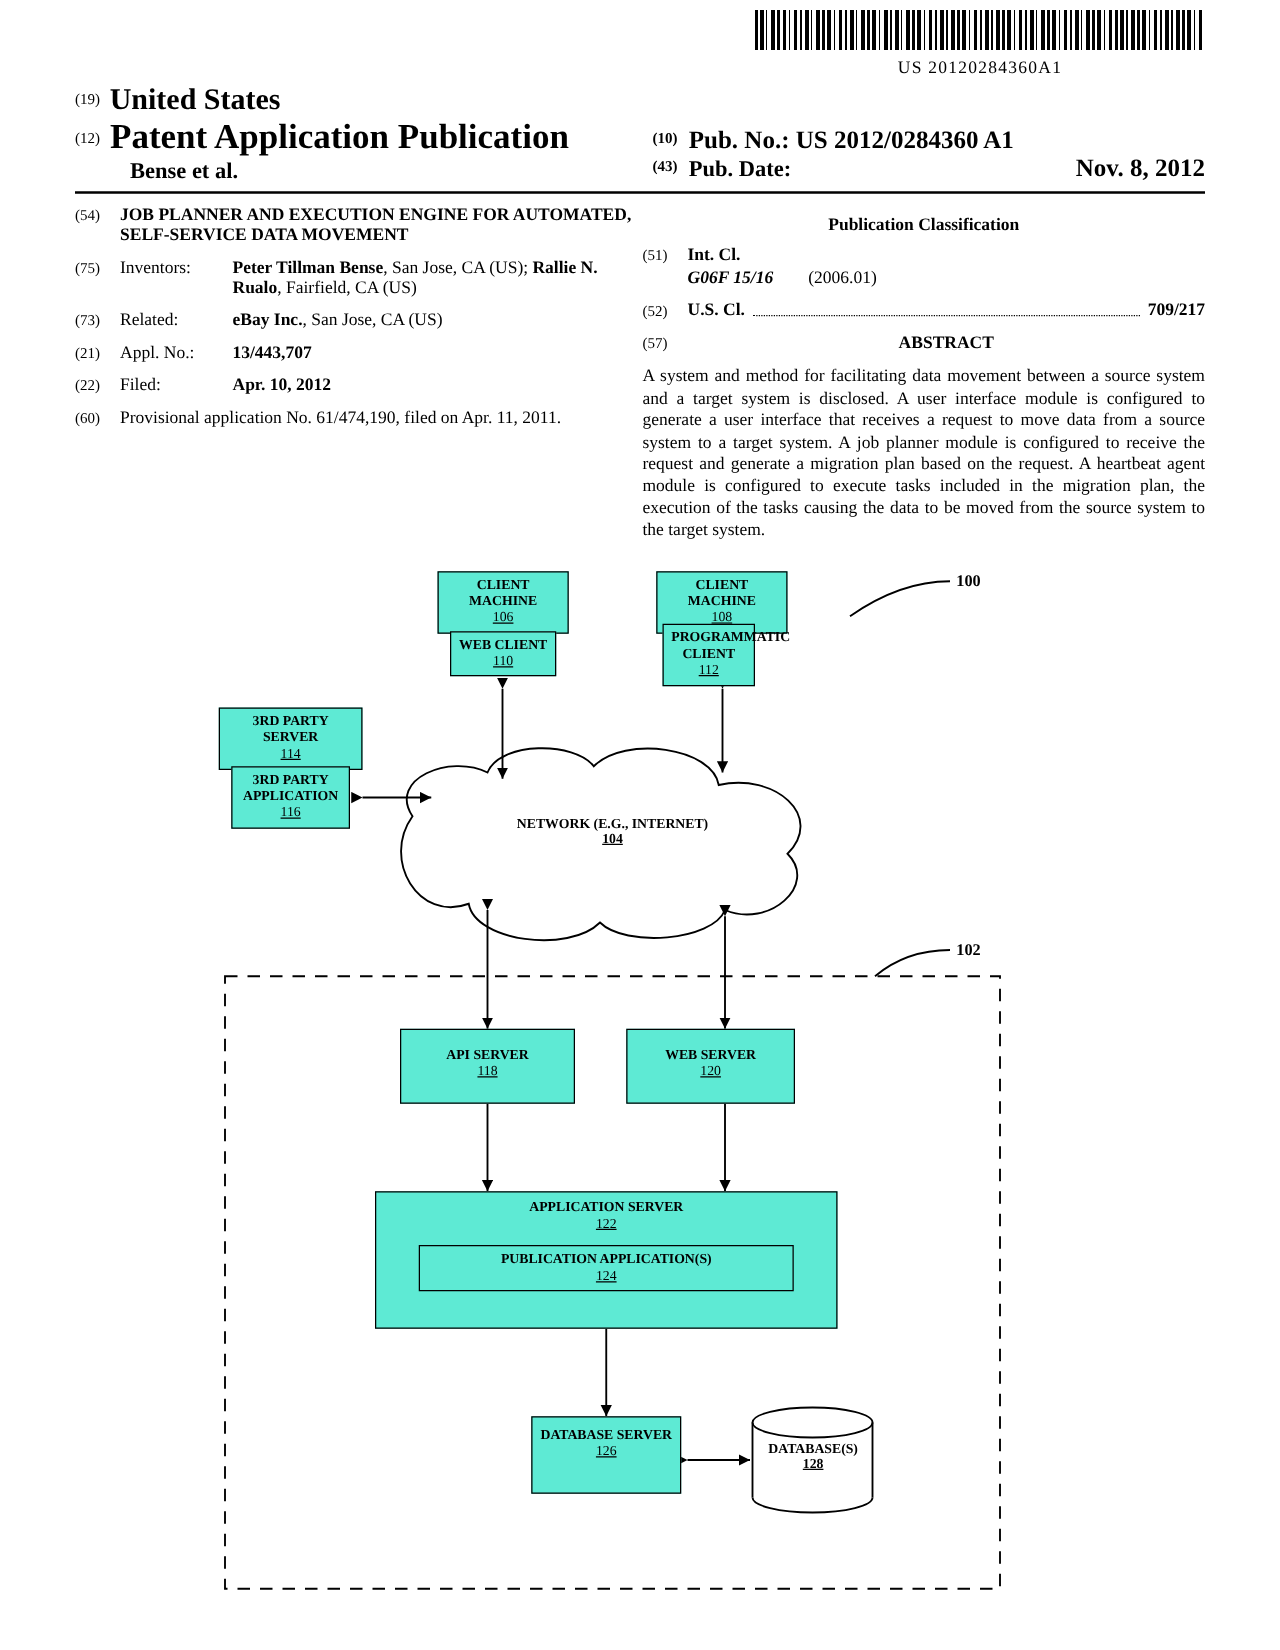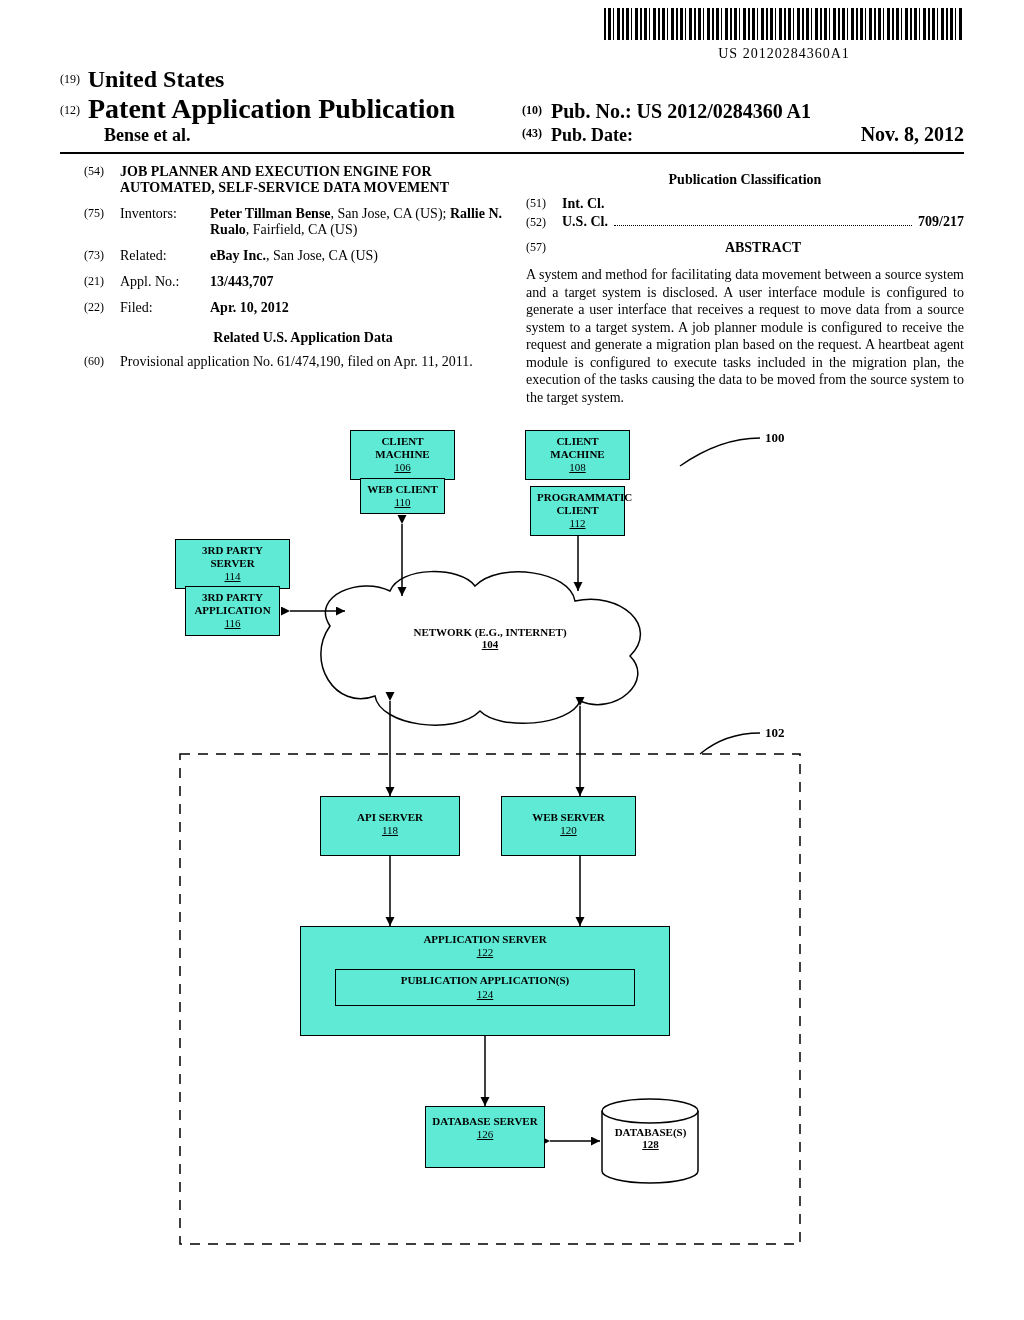--- a/index.html
+++ b/index.html
@@ -48,21 +48,20 @@
   .pub-title { font-size: 28px; font-weight: bold; }
   .authors-line { font-size: 18px; font-weight: bold; padding-left: 44px; }
   .code-label { font-size: 12px; vertical-align: 4px; margin-right: 4px; }
   .pub-no-line { font-size: 20px; font-weight: bold; }
   .pub-date-line { font-size: 20px; font-weight: bold; display:flex; justify-content:space-between; }
   .pub-date-label { font-size:18px; }
   .biblio {
     display: flex;
     gap: 4px;
     font-size: 14px;
-    margin-left: 24px;
   }
   .col { flex: 1; }
   .field-row { display: flex; margin-bottom: 10px; }
   .field-code { width: 36px; font-size: 12px; }
   .field-label { width: 90px; }
   .field-value { flex: 1; }
   .title-text { font-weight: bold; text-transform: uppercase; }
   .bold { font-weight: bold; }
   .section-heading { text-align: center; font-weight: bold; margin: 8px 0; }
   .related-heading { text-align:center; font-weight:bold; margin: 14px 0 8px 0; }
@@ -172,35 +171,42 @@
         <div class="field-label">Appl. No.:</div>
         <div class="field-value bold">13/443,707</div>
       </div>
 
       <div class="field-row">
         <div class="field-code">(22)</div>
         <div class="field-label">Filed:</div>
         <div class="field-value bold">Apr. 10, 2012</div>
       </div>
 
-      <div class="related-heading">Related U.S. Application Data</div>
 
       <div class="field-row">
         <div class="field-code">(60)</div>
         <div class="field-value">Provisional application No. 61/474,190, filed on Apr. 11, 2011.</div>
       </div>
 
     </div>
 
     <div class="col">
       <div class="section-heading">Publication Classification</div>
 
       <div class="field-row" style="margin-bottom:2px">
         <div class="field-code">(51)</div>
         <div class="field-value bold">Int. Cl.</div>
+      </div>
+      <div class="field-row">
+        <div class="field-code"></div>
+        <div class="field-value">
+          <span class="bold" style="font-style:italic">G06F 15/16</span>
+          &nbsp;&nbsp;&nbsp;&nbsp;&nbsp;&nbsp;
+          <span>(2006.01)</span>
+        </div>
       </div>
 
       <div class="field-row uscl-row">
         <div class="field-code">(52)</div>
         <span class="bold">U.S. Cl.</span>
         <span class="dotleader"></span>
         <span class="bold">709/217</span>
       </div>
 
       <div class="field-row" style="justify-content:center">
@@ -269,21 +275,21 @@
     </div>
     <div class="box" style="left:300px;top:52px;width:85px">
       <span class="bl">WEB CLIENT</span>
       <span class="bn">110</span>
     </div>
 
     <div class="box" style="left:465px;top:4px;width:105px">
       <span class="bl">CLIENT MACHINE</span>
       <span class="bn">108</span>
     </div>
-    <div class="box" style="left:470px;top:60px;width:95px">
+    <div class="box" style="left:470px;top:46px;width:74px">
       <span class="bl">PROGRAMMATIC CLIENT</span>
       <span class="bn">112</span>
     </div>
 
     <div class="box" style="left:115px;top:113px;width:115px">
       <span class="bl">3RD PARTY SERVER</span>
       <span class="bn">114</span>
     </div>
     <div class="box" style="left:125px;top:160px;width:95px">
       <span class="bl">3RD PARTY APPLICATION</span>

